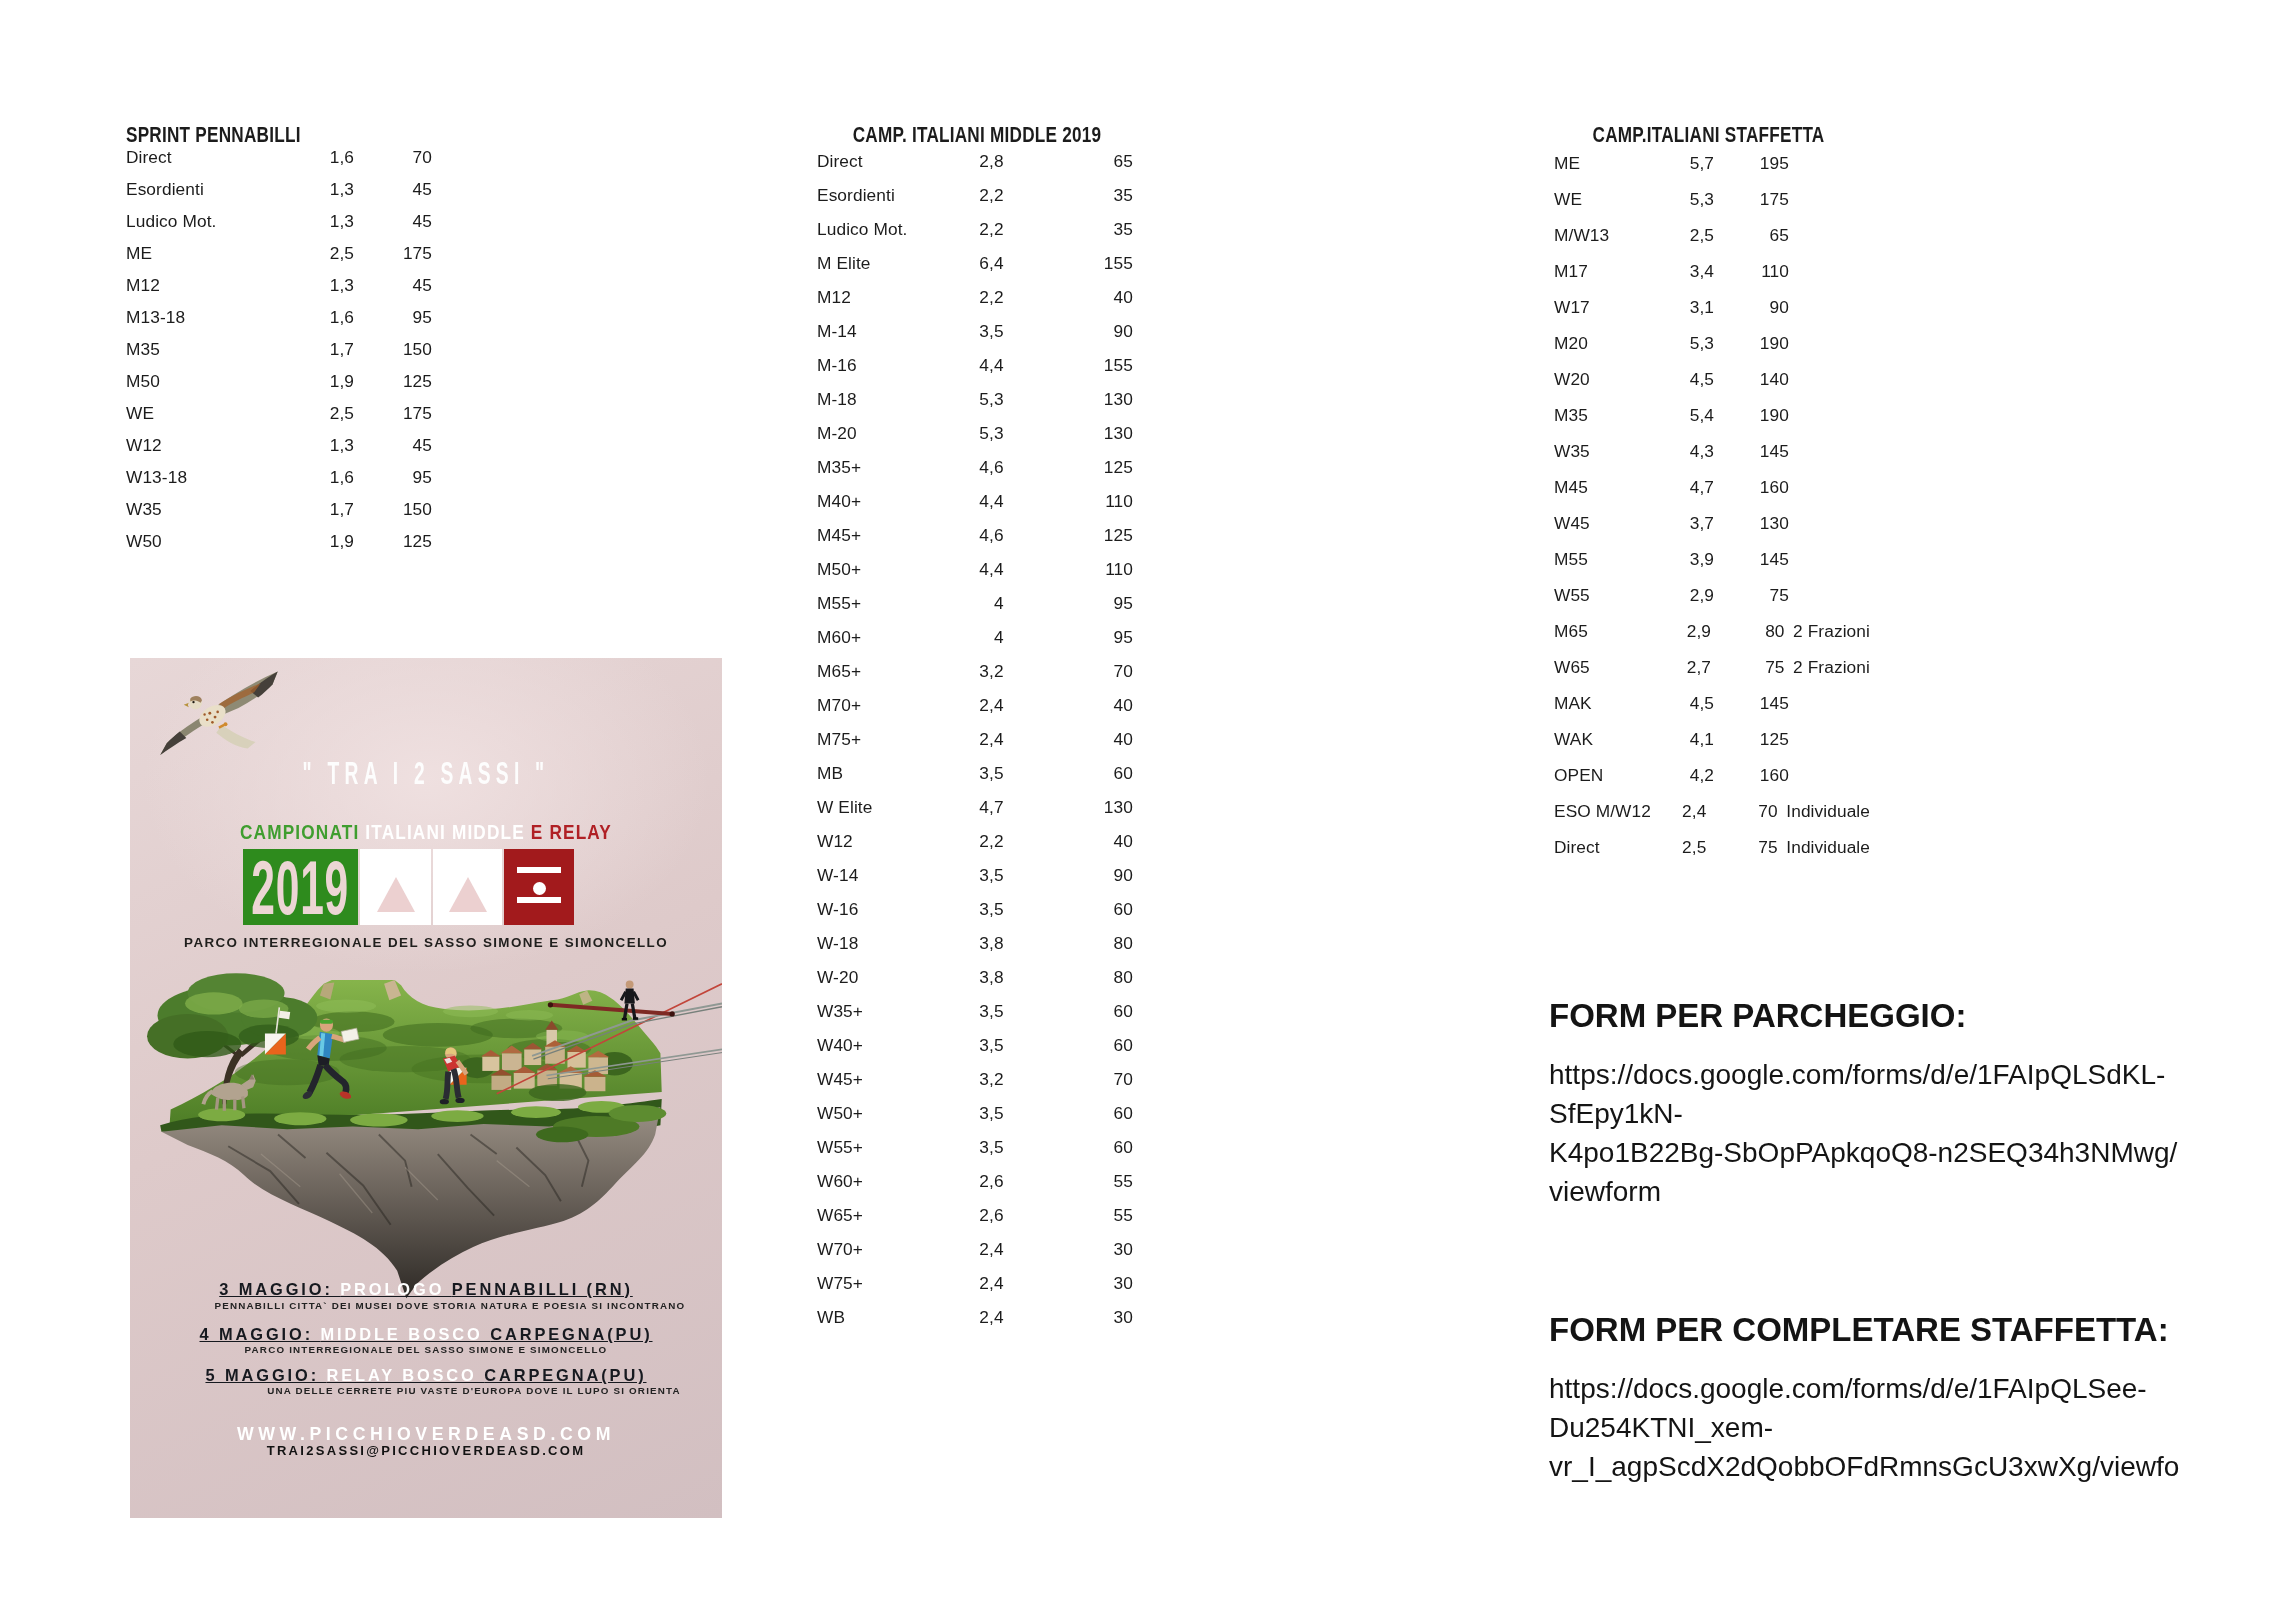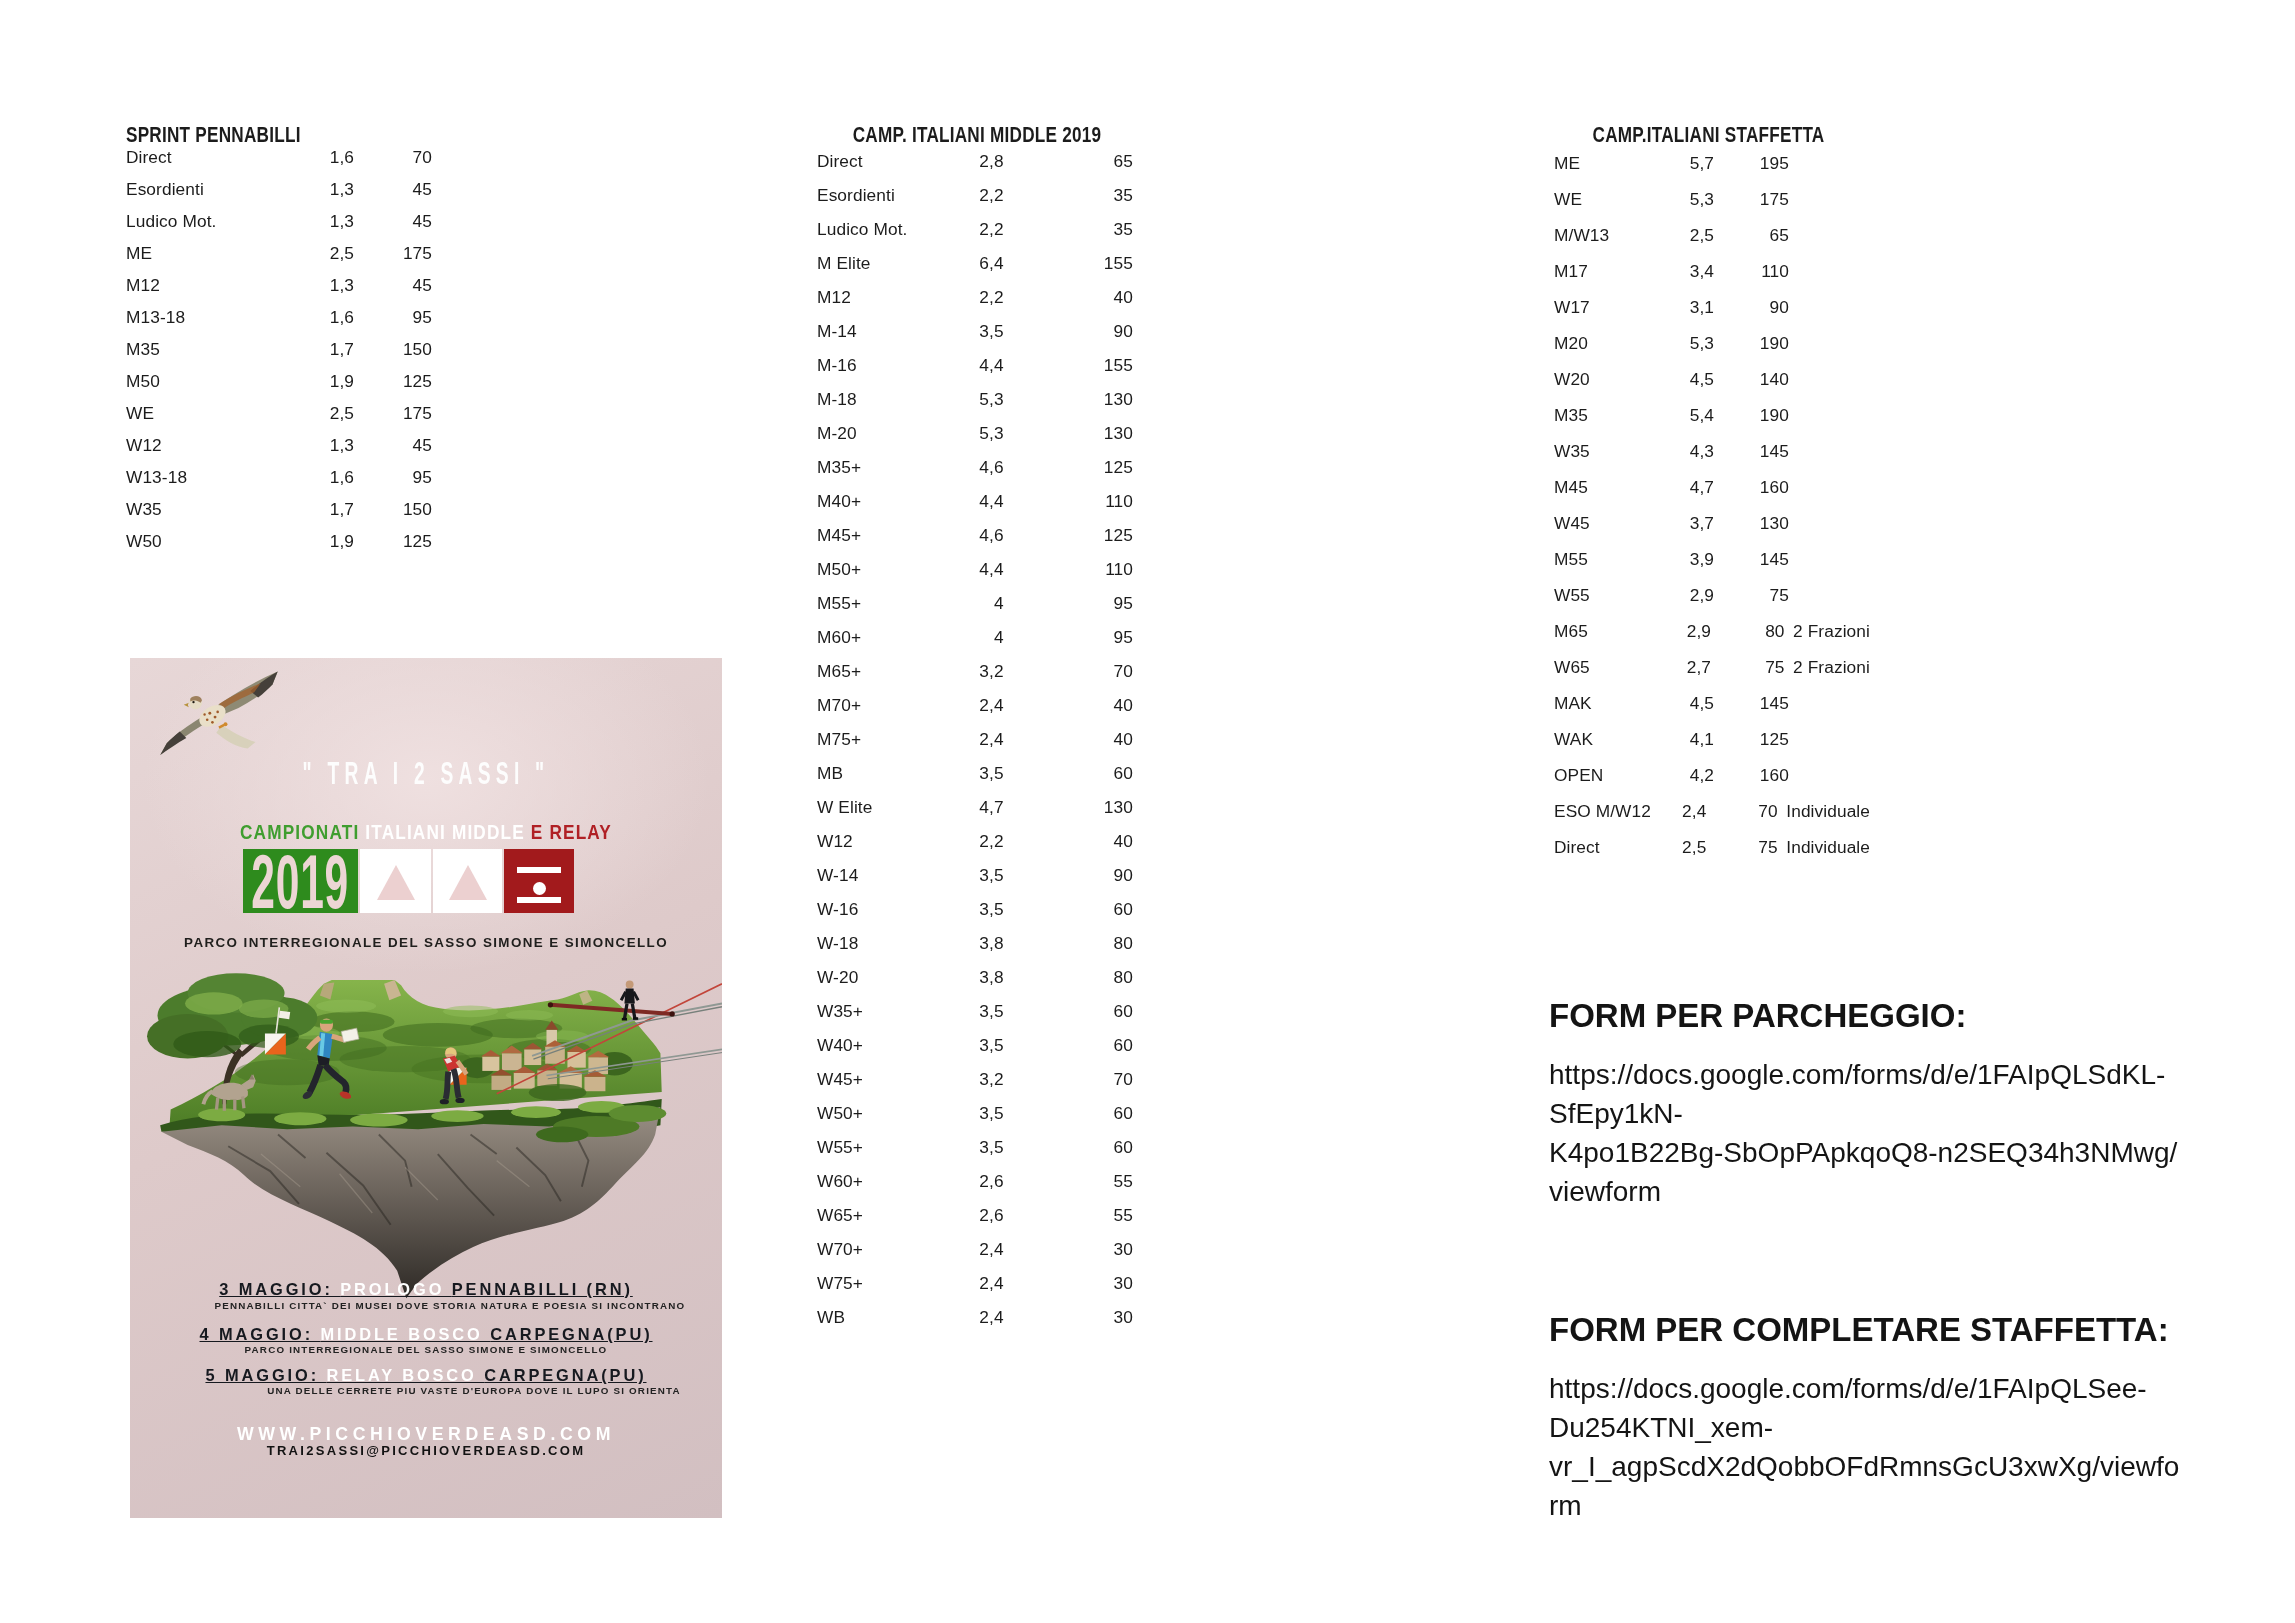--- a/index.html
+++ b/index.html
@@ -37,21 +37,21 @@
   .form-lines{margin-top:21px;font-size:28px;line-height:39px;word-break:break-all;}
 
   
   .poster{position:absolute;left:130px;top:658px;width:592px;height:860px;overflow:hidden;
     background:
       radial-gradient(ellipse 458px 314px at 50% 14%, #efe0e0 0%, rgba(239,224,224,0) 62%),
       linear-gradient(155deg,#e7d7d7 0%,#decaca 45%,#d2bfc1 100%);}
   .poster .abs{position:absolute;left:0;width:100%;text-align:center;white-space:nowrap;}
   .poster-title{top:98px;font-size:31px;font-weight:700;color:#fdfdfd;letter-spacing:8.5px;transform:scaleX(.62);}
   .camp-line{top:163px;font-size:19.6px;font-weight:700;letter-spacing:1.3px;transform:scaleX(.88);}
-  .logo-row{position:absolute;left:113px;top:191px;height:64px;display:flex;gap:2px;}
+  .logo-row{position:absolute;left:113px;top:191px;height:76px;display:flex;gap:2px;}
   .box-green{width:115px;background:#2e8b1d;display:flex;align-items:center;justify-content:center;}
   .box-green span{font-size:76px;font-weight:700;color:#ecd6d4;letter-spacing:1.3px;transform:scaleX(.56);}
   .box-white{width:71px;background:#ffffff;position:relative;}
   .box-white .tri{position:absolute;left:50%;bottom:13px;transform:translateX(-50%);width:0;height:0;
     border-left:19px solid transparent;border-right:19px solid transparent;border-bottom:35px solid #ecd0d0;}
   .box-red{width:70px;background:#a21a1c;position:relative;}
   .rb-bar{position:absolute;left:18%;width:64%;height:5.9px;background:#ffffff;}
   .rb-bar.b1{top:18.3px;}
   .rb-bar.b2{top:48px;}
   .rb-dot{position:absolute;left:50%;top:33px;width:13px;height:13px;margin-left:-6.5px;border-radius:50%;background:#ffffff;}
@@ -680,18 +680,17 @@
         <div>K4po1B22Bg-SbOpPApkqoQ8-n2SEQ34h3NMwg/</div>
         <div>viewform</div>
       </div>
   </div>
   <div class="form-block" id="f1">
     <div class="form-heading">FORM PER COMPLETARE STAFFETTA:</div>
     <div class="form-lines">
         <div>https://docs.google.com/forms/d/e/1FAIpQLSee-</div>
         <div>Du254KTNI_xem-</div>
         <div>vr_I_agpScdX2dQobbOFdRmnsGcU3xwXg/viewfo</div>
-        <div>rm</div>
       </div>
   </div>
 
 </div>
 
 
 </body></html>

